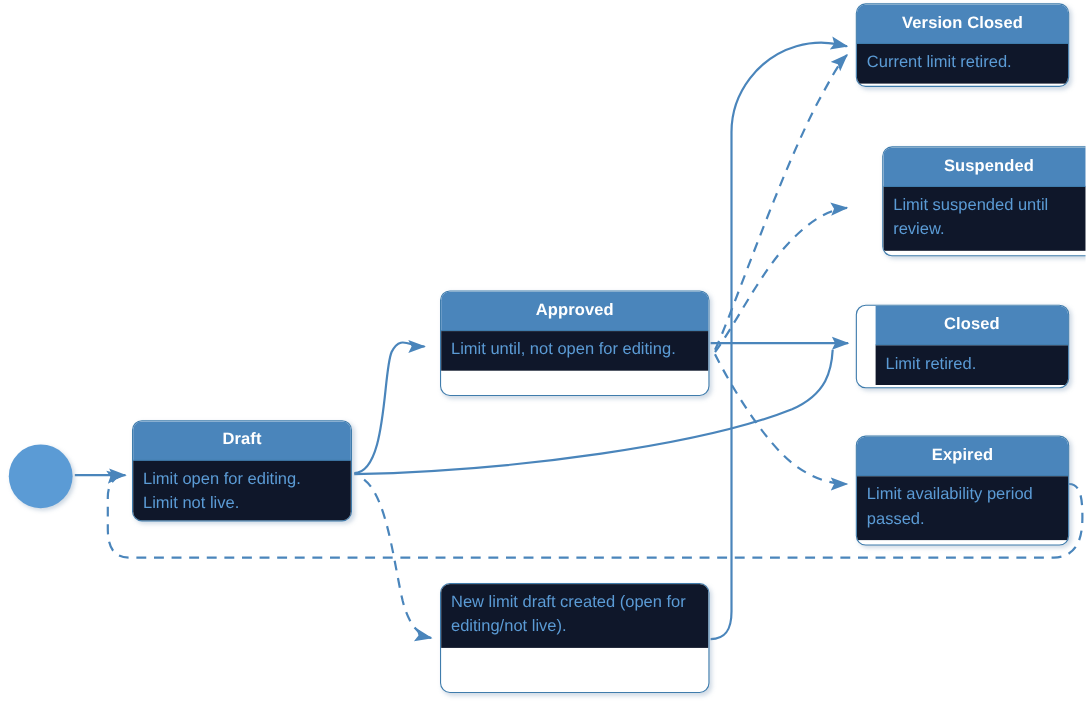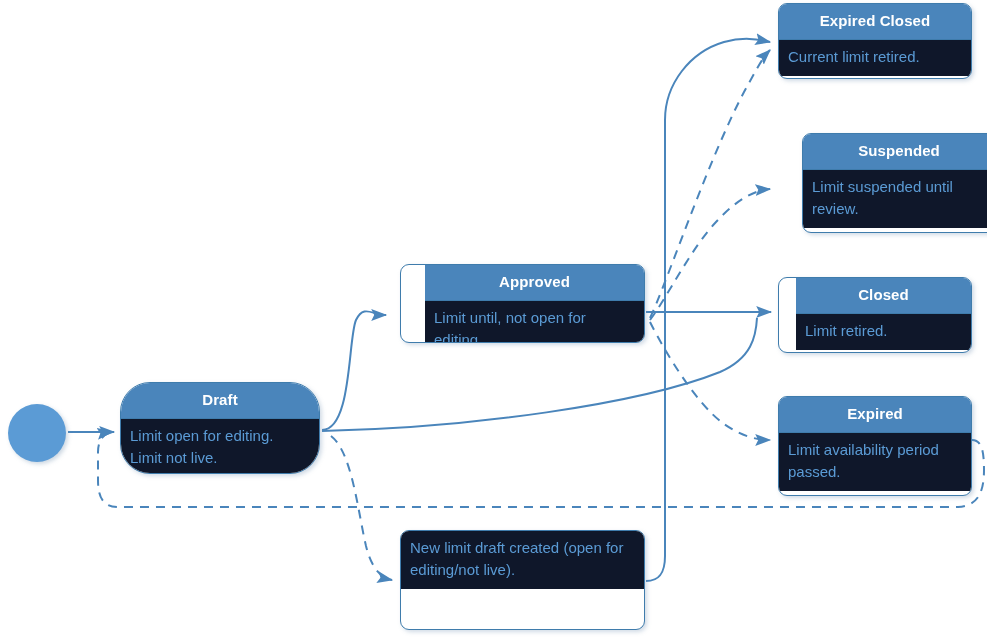--- a/index.html
+++ b/index.html
@@ -88,33 +88,33 @@
 
     <path d="M650,322 C664,350 696,404 724,424 C744,438 760,440 770,440" fill="none" stroke="#4a85bb" stroke-width="2" stroke-dasharray="9 7" marker-end="url(#arrow)"></path>
 
     <path d="M331,436 C352,452 358,512 366,546 C372,570 382,578 392,580" fill="none" stroke="#4a85bb" stroke-width="2" stroke-dasharray="9 7" marker-end="url(#arrow)"></path>
 
     <path d="M972,440 C982,440 984,452 984,470 C984,492 978,506 958,507 L118,507 C102,507 98,496 98,480 L98,452 C98,440 104,433 112,432" fill="none" stroke="#4a85bb" stroke-width="2" stroke-dasharray="9 7" marker-end="url(#arrow)"></path>
   </svg>
 
   <div class="start-node" style="left:8px; top:404px; width:58px; height:58px;"></div>
 
-  <div class="state-node" style="left:120px; top:382px; width:200px; height:92px;border-radius:30px;">
+  <div class="state-node" style="left:120px; top:382px; width:200px; height:92px;">
     <div class="state-header">Draft</div>
     <div class="state-body" style="white-space: pre-line;">Limit open for editing.
 Limit not live.</div>
   </div>
 
-  <div class="state-node" style="left:400px; top:264px; width:245px; height:79px;padding-left:24px;">
+  <div class="state-node" style="left:400px; top:264px; width:245px; height:96px;">
     <div class="state-header">Approved</div>
     <div class="state-body">Limit until, not open for editing.</div>
   </div>
 
   <div class="state-node" style="left:778px; top:3px; width:194px; height:76px;">
-    <div class="state-header">Expired Closed</div>
+    <div class="state-header">Version Closed</div>
     <div class="state-body">Current limit retired.</div>
   </div>
 
   <div class="state-node" style="left:778px; top:133px; width:194px; height:100px;margin-left:24px;">
     <div class="state-header">Suspended</div>
     <div class="state-body">Limit suspended until review.</div>
   </div>
 
   <div class="state-node" style="left:778px; top:277px; width:194px; height:76px;padding-left:17px;">
     <div class="state-header">Closed</div>

